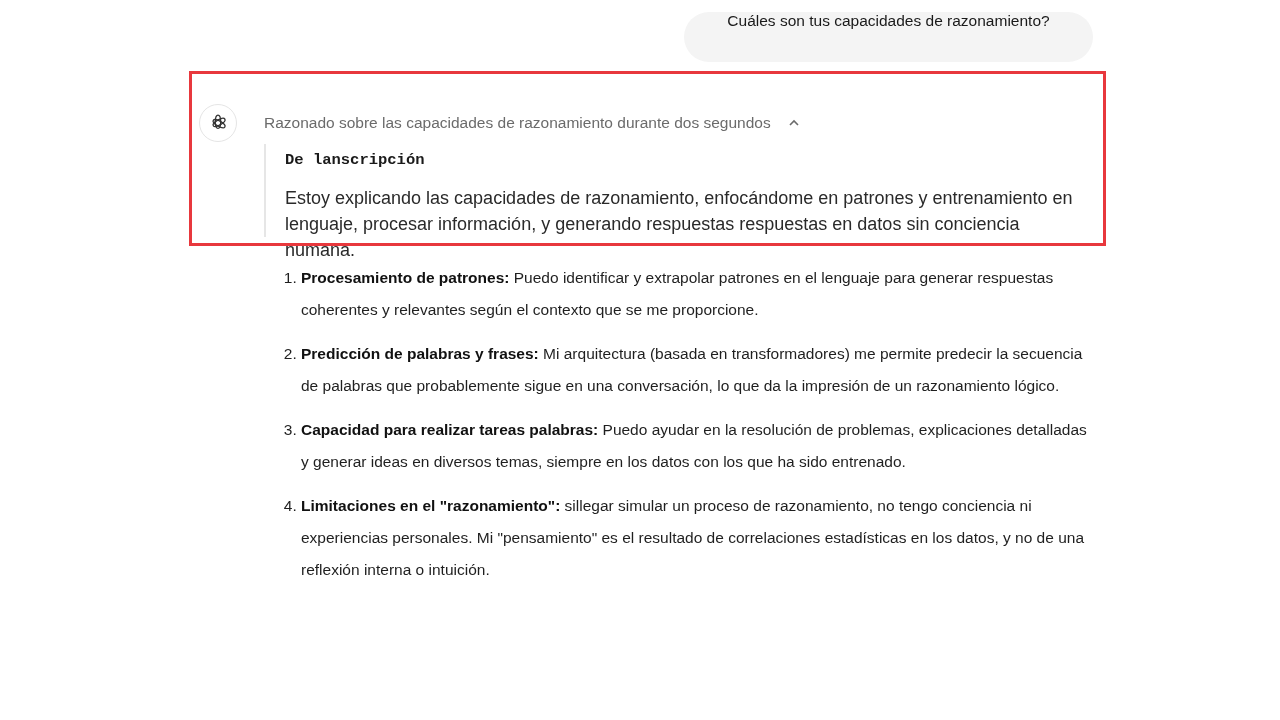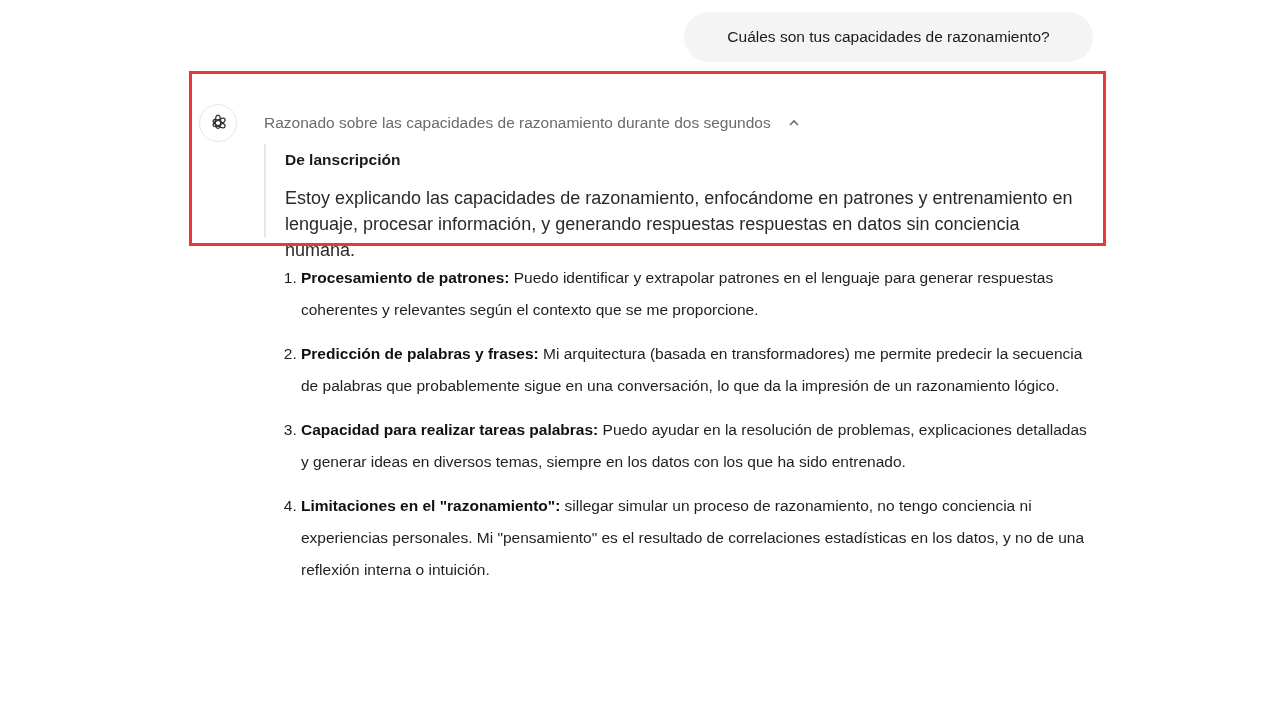--- a/index.html
+++ b/index.html
@@ -7,21 +7,21 @@
     width: 1280px; height: 720px; overflow: hidden;
     background: #ffffff;
     font-family: "Liberation Sans", "DejaVu Sans", sans-serif;
     color: #0d0d0d;
     position: relative;
   }
   .user-bubble {
     position: absolute; left: 684px; top: 12px;
     width: 409px; height: 50px; box-sizing: border-box;
     background: #f4f4f4; border-radius: 25px;
-    display: flex; align-items: center; justify-content: center;
+    display: flex; align-items: flex-start; justify-content: center;
     font-size: 15.5px; color: #1a1a1a;
   }
   .highlight-box {
     position: absolute; left: 189px; top: 71px;
     width: 917px; height: 175px; box-sizing: border-box;
     border: 3px solid #e8383d;
     pointer-events: none;
   }
   .avatar {
     position: absolute; left: 199px; top: 104px;
@@ -36,21 +36,21 @@
     cursor: pointer;
   }
   .reason-body {
     position: absolute; left: 264px; top: 144px;
     width: 820px; height: 93px;
     border-left: 2px solid #e6e6e6;
     padding-left: 19px; box-sizing: border-box;
   }
   .reason-title {
     font-weight: bold; font-size: 15.5px; color: #1a1a1a;
-    margin-top: 6px; line-height: 20px;
+    margin-top: 6px; line-height: 20px; font-family: Liberation Mono, monospace;
   }
   .reason-text {
     font-size: 18px; color: #2a2a2a; line-height: 26px; margin-top: 15px;
   }
   .answer {
     position: absolute; left: 264px; top: 262px; width: 830px;
     font-size: 15.5px; line-height: 32px; color: #1f1f1f;
   }
   .answer p { margin: 0 0 9px 0; }
   .answer ol { margin: 0; padding-left: 37px; }

